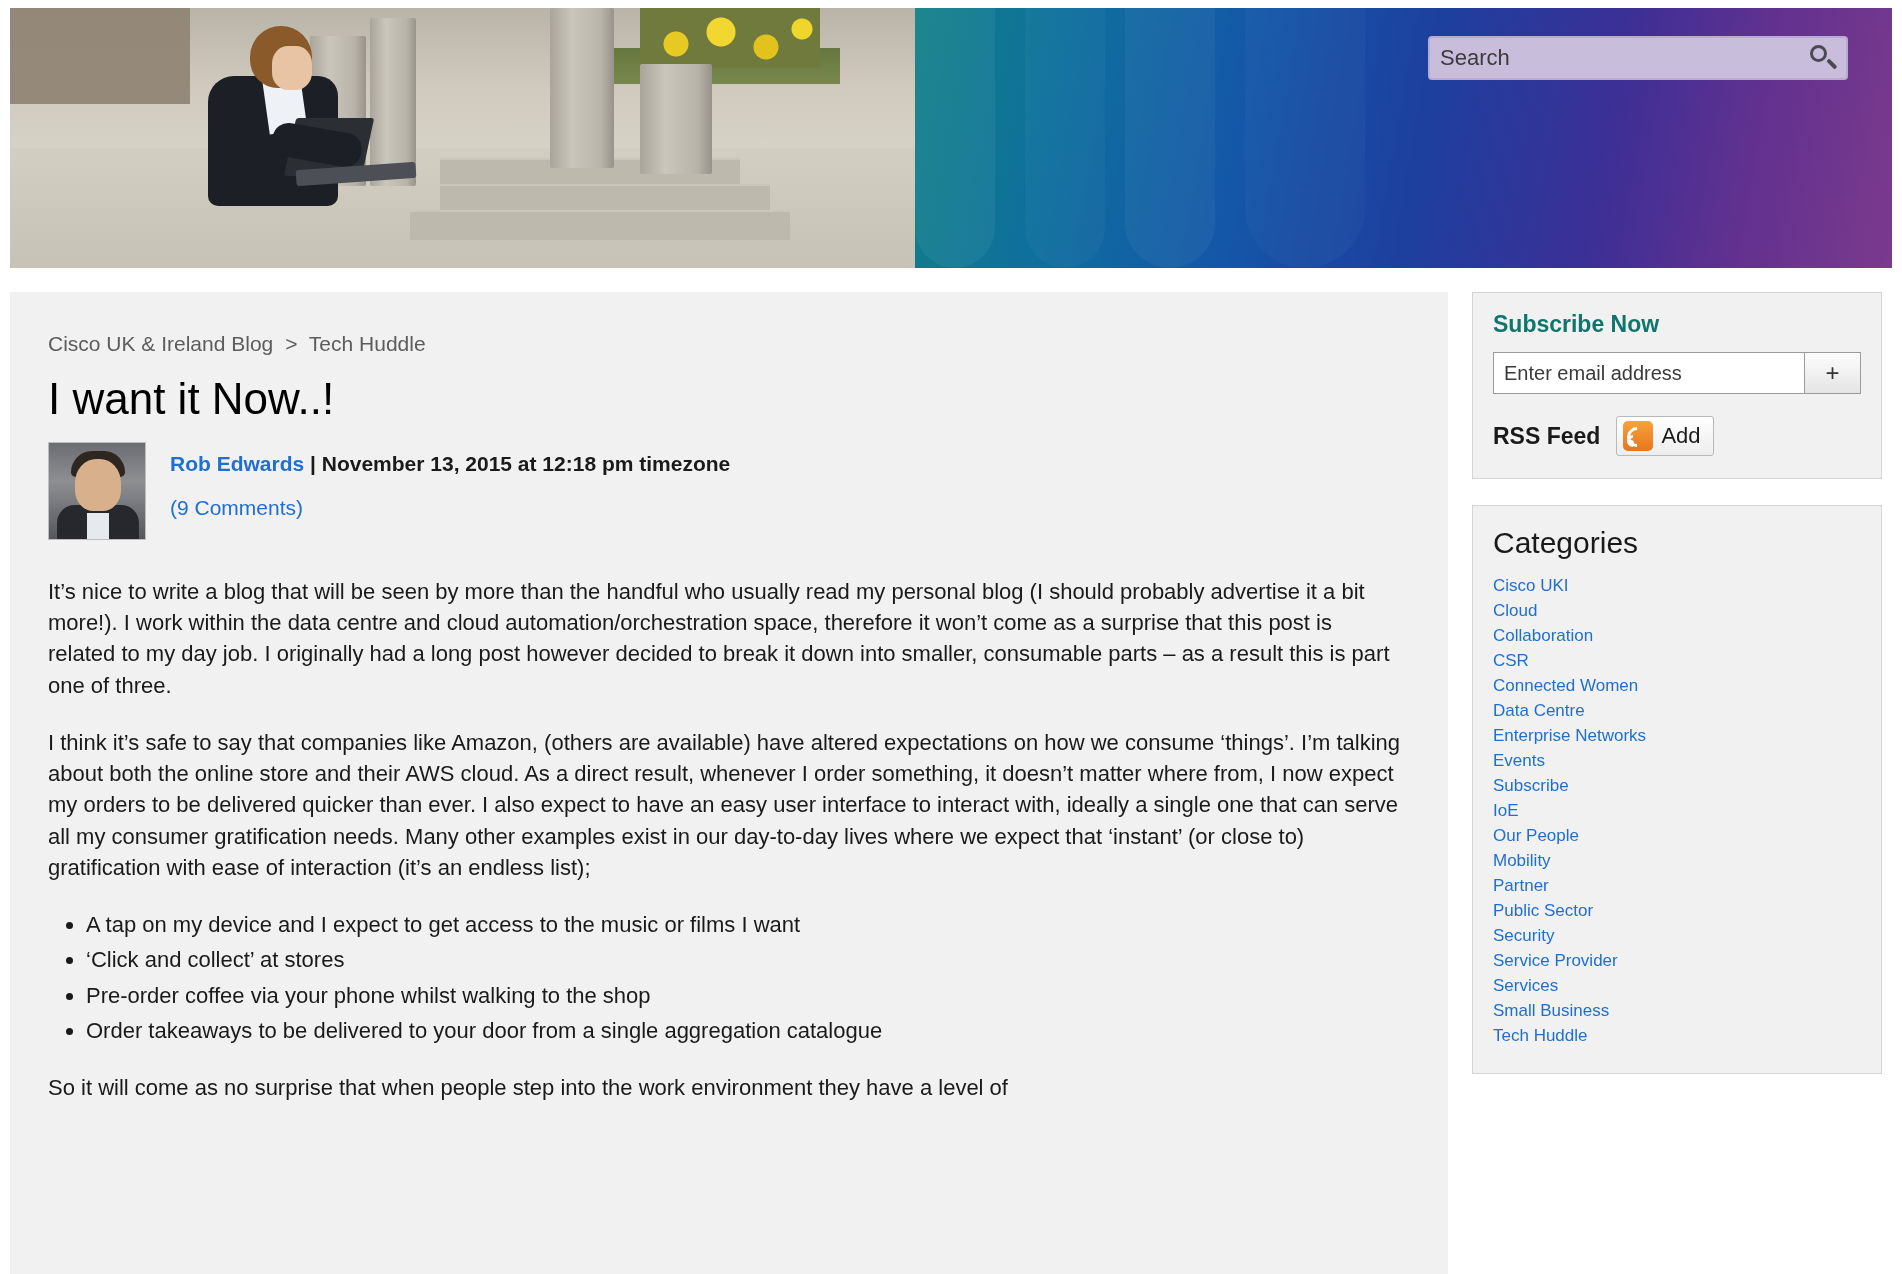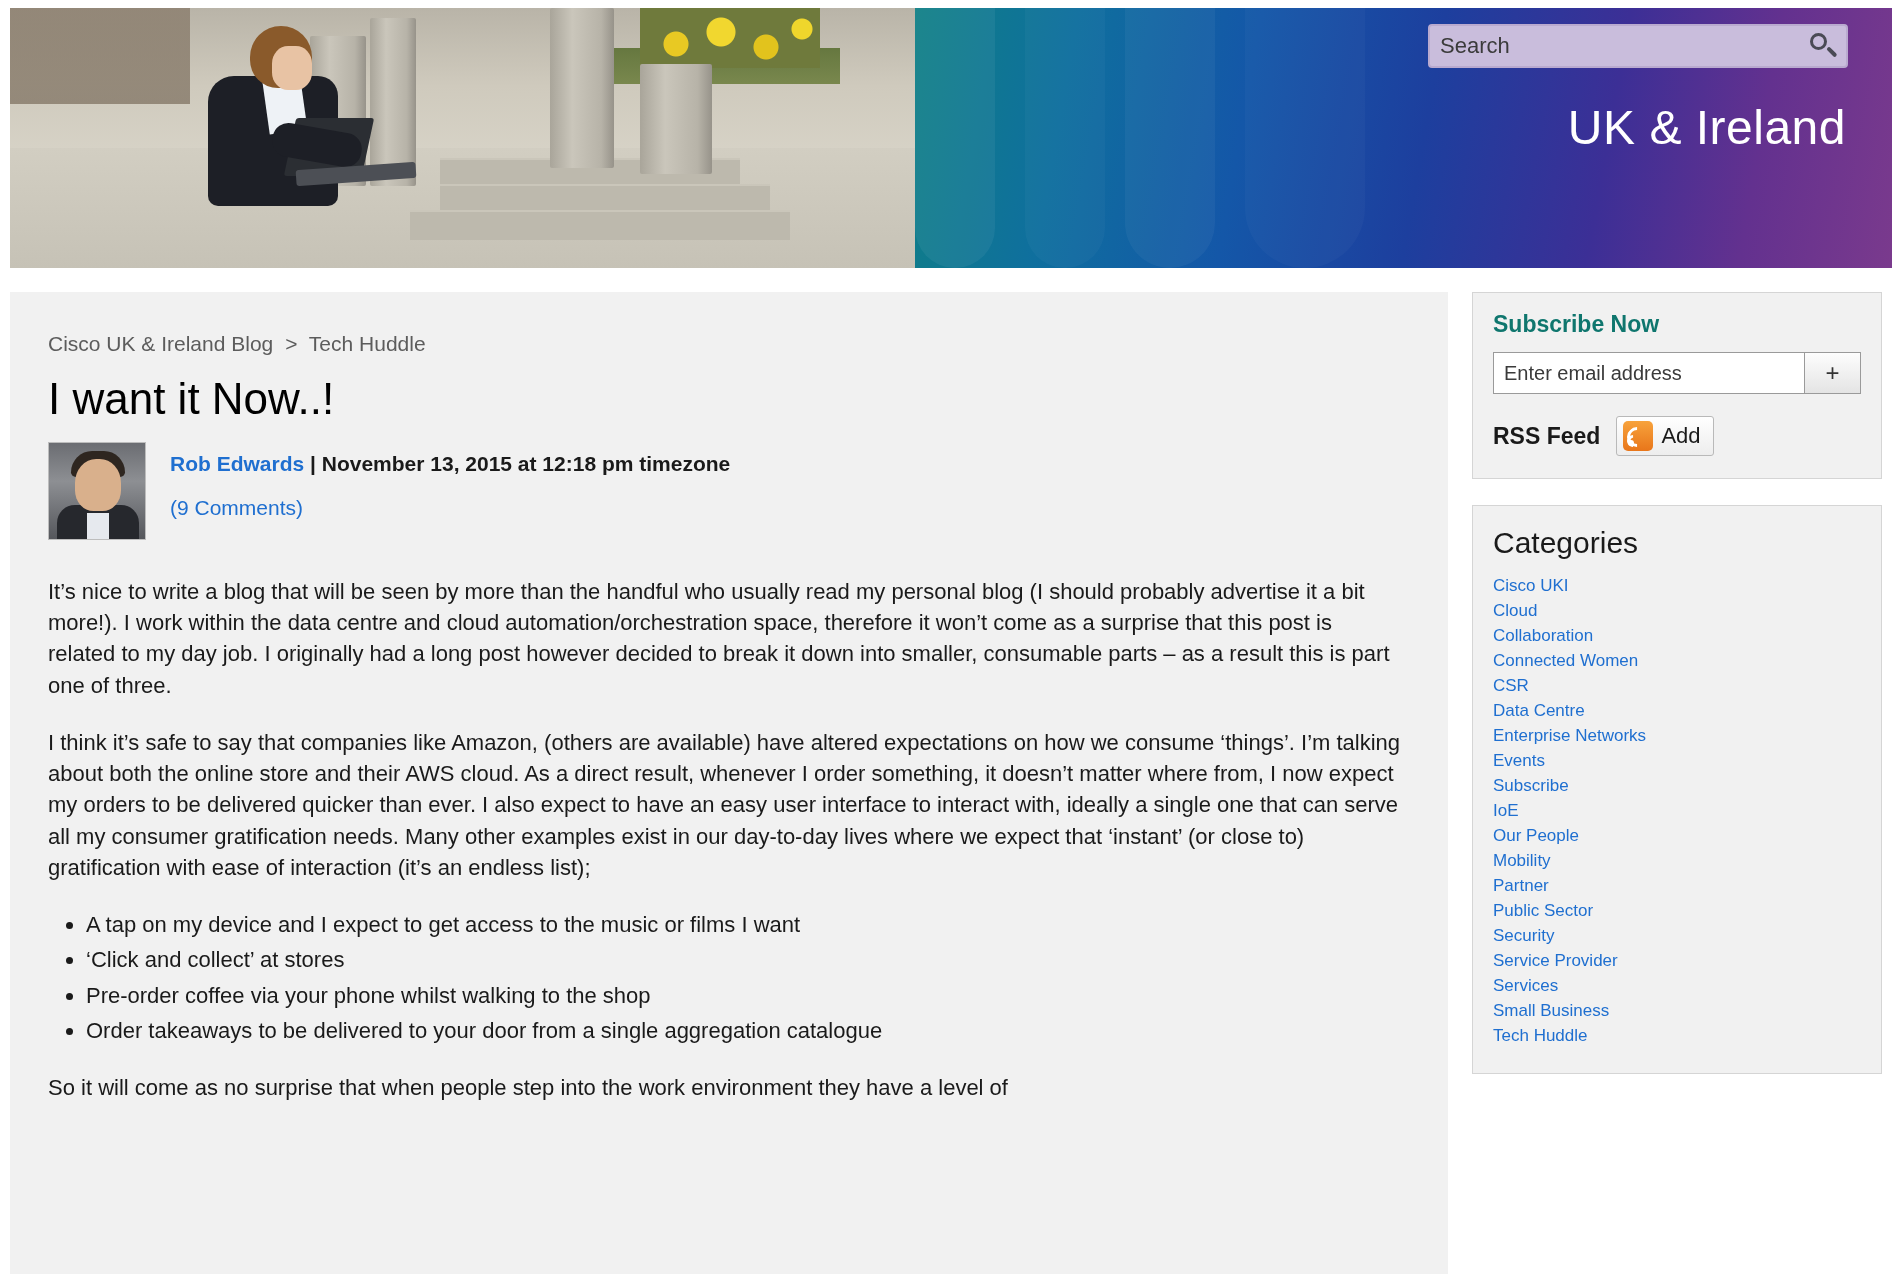--- a/index.html
+++ b/index.html
@@ -84,21 +84,21 @@
     background: #ffffff;
   }
   .u1 { left: 0px;   top: -40px; width: 80px;  height: 300px; background: rgba(255,255,255,.25); }
   .u2 { left: 110px; top: -40px; width: 80px;  height: 300px; background: rgba(255,255,255,.14); }
   .u3 { left: 210px; top: -40px; width: 90px;  height: 300px; background: rgba(255,255,255,.20); }
   .u4 { left: 330px; top: -60px; width: 120px; height: 320px; background: rgba(255,255,255,.12); }
 
   .search-box {
     position: absolute;
     right: 44px;
-    top: 16px;
+    top: 28px;
     width: 420px;
     height: 44px;
     background: #c9bddc;
     border: 2px solid #b9aacf;
     border-radius: 4px;
     display: flex;
     align-items: center;
     padding: 0 8px;
   }
   .search-input {
@@ -315,21 +315,20 @@
     <div class="u-shape u4"></div>
 
     <div class="search-box">
       <input class="search-input" type="text" placeholder="Search" style="">
       <span class="search-icon">
         <span class="ring"></span>
           <span class="handle"></span>
       </span>
     </div>
 
-    <div class="region-title">UK &amp; Ireland</div>
   </div>
 </div>
 
 <div class="page">
 
   <div class="content">
 
     <div class="breadcrumb">
       <span class="crumb">Cisco UK &amp; Ireland Blog</span>
       <span class="sep">&gt;</span>
@@ -389,22 +388,22 @@
         </span>
       </div>
     </div>
 
     <div class="card">
       <div class="categories-title">Categories</div>
       <ul class="cat-list">
         <li><a class="cat-link" href="#">Cisco UKI</a></li>
         <li><a class="cat-link" href="#">Cloud</a></li>
         <li><a class="cat-link" href="#">Collaboration</a></li>
+        <li><a class="cat-link" href="#">CSR</a></li>
         <li><a class="cat-link" href="#">Connected Women</a></li>
-        <li><a class="cat-link" href="#">CSR</a></li>
         <li><a class="cat-link" href="#">Data Centre</a></li>
         <li><a class="cat-link" href="#">Enterprise Networks</a></li>
         <li><a class="cat-link" href="#">Events</a></li>
         <li><a class="cat-link" href="#">Subscribe</a></li>
         <li><a class="cat-link" href="#">IoE</a></li>
         <li><a class="cat-link" href="#">Our People</a></li>
         <li><a class="cat-link" href="#">Mobility</a></li>
         <li><a class="cat-link" href="#">Partner</a></li>
         <li><a class="cat-link" href="#">Public Sector</a></li>
         <li><a class="cat-link" href="#">Security</a></li>

